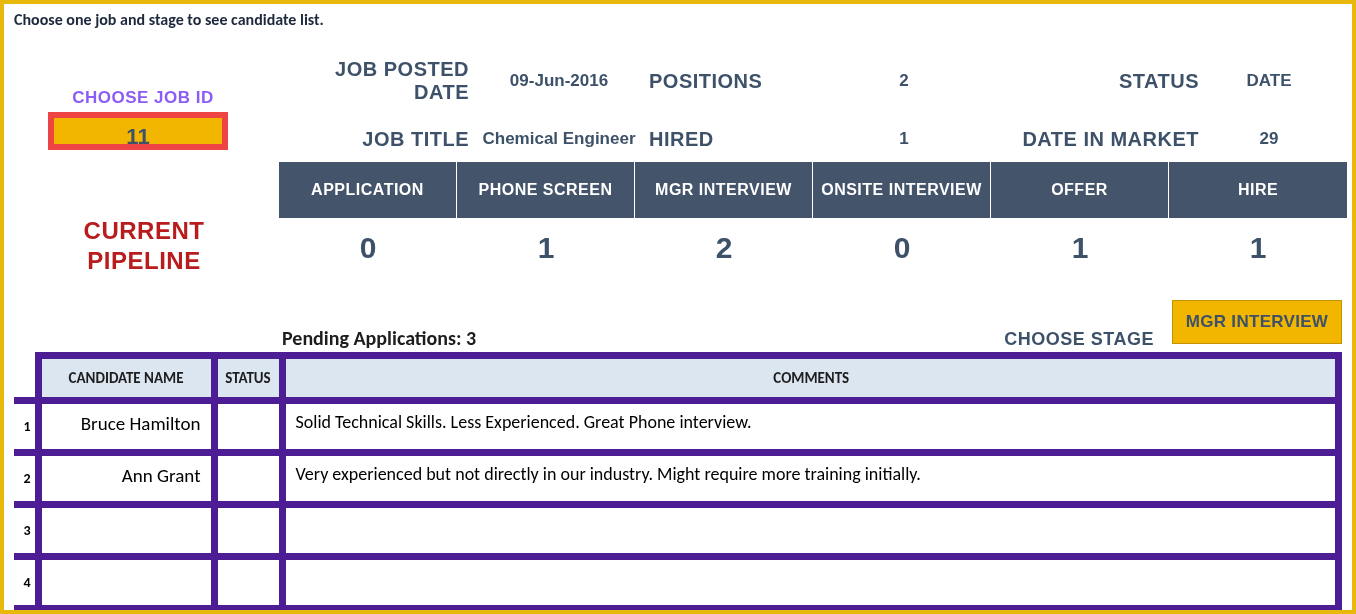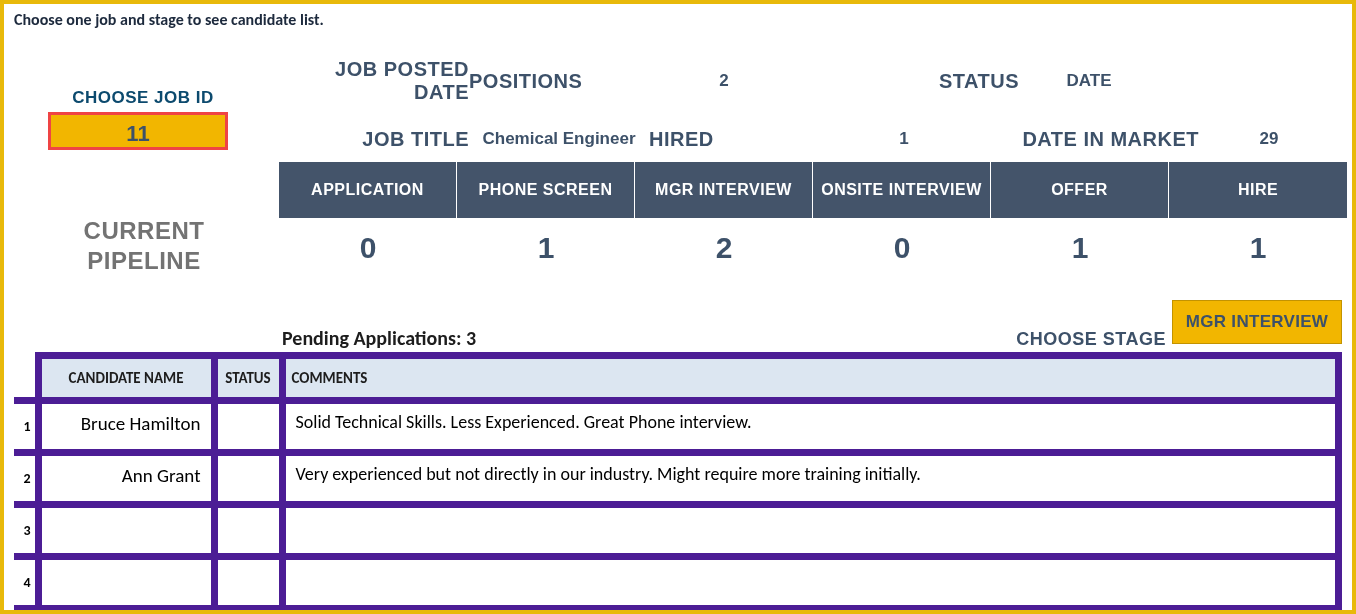--- a/index.html
+++ b/index.html
@@ -17,40 +17,40 @@
     top: 6px; left: 10px;
     font-size: 16px; font-weight: 700;
     color: #1d2a3d;
     font-family: "Calibri", Arial, sans-serif;
   }
   .choose-label {
     position: absolute;
     top: 84px; left: 54px; width: 170px;
     text-align: center;
     font-size: 17px; font-weight: 800;
-    color: #0c4a6e;
+    color: #8b5cf6;
     letter-spacing: .5px;
     font-family: "Franklin Gothic Medium", Arial, sans-serif;
   }
   .job-id-box {
     position: absolute;
     top: 108px; left: 44px; width: 180px; height: 38px;
     background: #f2b600;
-    border: 3px solid #ef4444;
+    border: 6px solid #ef4444;
     line-height: 38px; text-align: center;
     font-size: 22px; font-weight: 800;
     color: #3d5169;
     font-family: "Franklin Gothic Medium", Arial, sans-serif;
   }
   .pipeline-label {
     position: absolute;
     top: 212px; left: 40px; width: 200px;
     text-align: center;
     font-size: 24px; font-weight: 800;
-    color: #737373;
+    color: #b91c1c;
     line-height: 30px;
     letter-spacing: .5px;
     font-family: "Franklin Gothic Medium", Arial, sans-serif;
   }
   .meta-block {
     position: absolute;
     left: 275px; top: 56px; right: 10px;
   }
   .meta-row { display: flex; height: 42px; align-items: center; }
   .meta-lbl {
@@ -89,21 +89,21 @@
   .stage-col:last-child .stage-head { border-right: none; }
   .stage-val {
     height: 60px;
     display: flex; align-items: center; justify-content: center;
     font-size: 30px; font-weight: 800;
     color: #3d5169;
     font-family: "Franklin Gothic Medium", Arial, sans-serif;
   }
   .pending-row {
     position: absolute;
-    top: 316px; left: 278px; right: 6px;
+    top: 316px; left: 278px; right: 18px;
     display: flex; align-items: flex-end; height: 30px;
   }
   .pending-label {
     font-size: 20px; font-weight: 700;
     color: #1d1d1d;
     font-family: "Calibri", Arial, sans-serif;
   }
   .spacer { flex: 1; }
   .choose-stage-label {
     font-size: 18px; font-weight: 800;
@@ -135,21 +135,21 @@
   .cand-table col.st { width: 68px; }
   .cand-table th, .cand-table td {
     border: 7px solid #4c1d95;
     font-family: "Calibri", Arial, sans-serif;
   }
   .cand-table th {
     background: #dce6f1;
     font-size: 15px; font-weight: 700;
     color: #1d1d1d;
     padding: 10px 4px;
-    text-align: left;
+    text-align: center;
   }
   .cand-table th:first-child { background: #fff; border-top: none; border-left: none; border-bottom: 1px solid #888; }
   .cand-table td.rn {
     text-align: right; padding-right: 4px;
     font-size: 14px; font-weight: 700;
     border-left: none;
   }
   .cand-table td.nm {
     text-align: right; padding: 0 10px 7px 6px;
     font-size: 19px; vertical-align: middle;
@@ -170,20 +170,21 @@
 <div class="job-id-box">11</div>
 
 <div class="pipeline-label">
   <span>CURRENT</span><br>
   <span>PIPELINE</span>
 </div>
 
 <div class="meta-block">
   <div class="meta-row">
     <div class="meta-lbl lbl1">JOB POSTED DATE</div>
+    <div class="meta-val val1">09-Jun-2016</div>
     <div class="meta-lbl lbl2">POSITIONS</div>
     <div class="meta-val val2">2</div>
     <div class="meta-lbl lbl3">STATUS</div>
     <div class="meta-val val3">DATE</div>
   </div>
   <div class="meta-row" style="margin-top:16px;">
     <div class="meta-lbl lbl1">JOB TITLE</div>
     <div class="meta-val val1">Chemical Engineer</div>
     <div class="meta-lbl lbl2">HIRED</div>
     <div class="meta-val val2">1</div>

